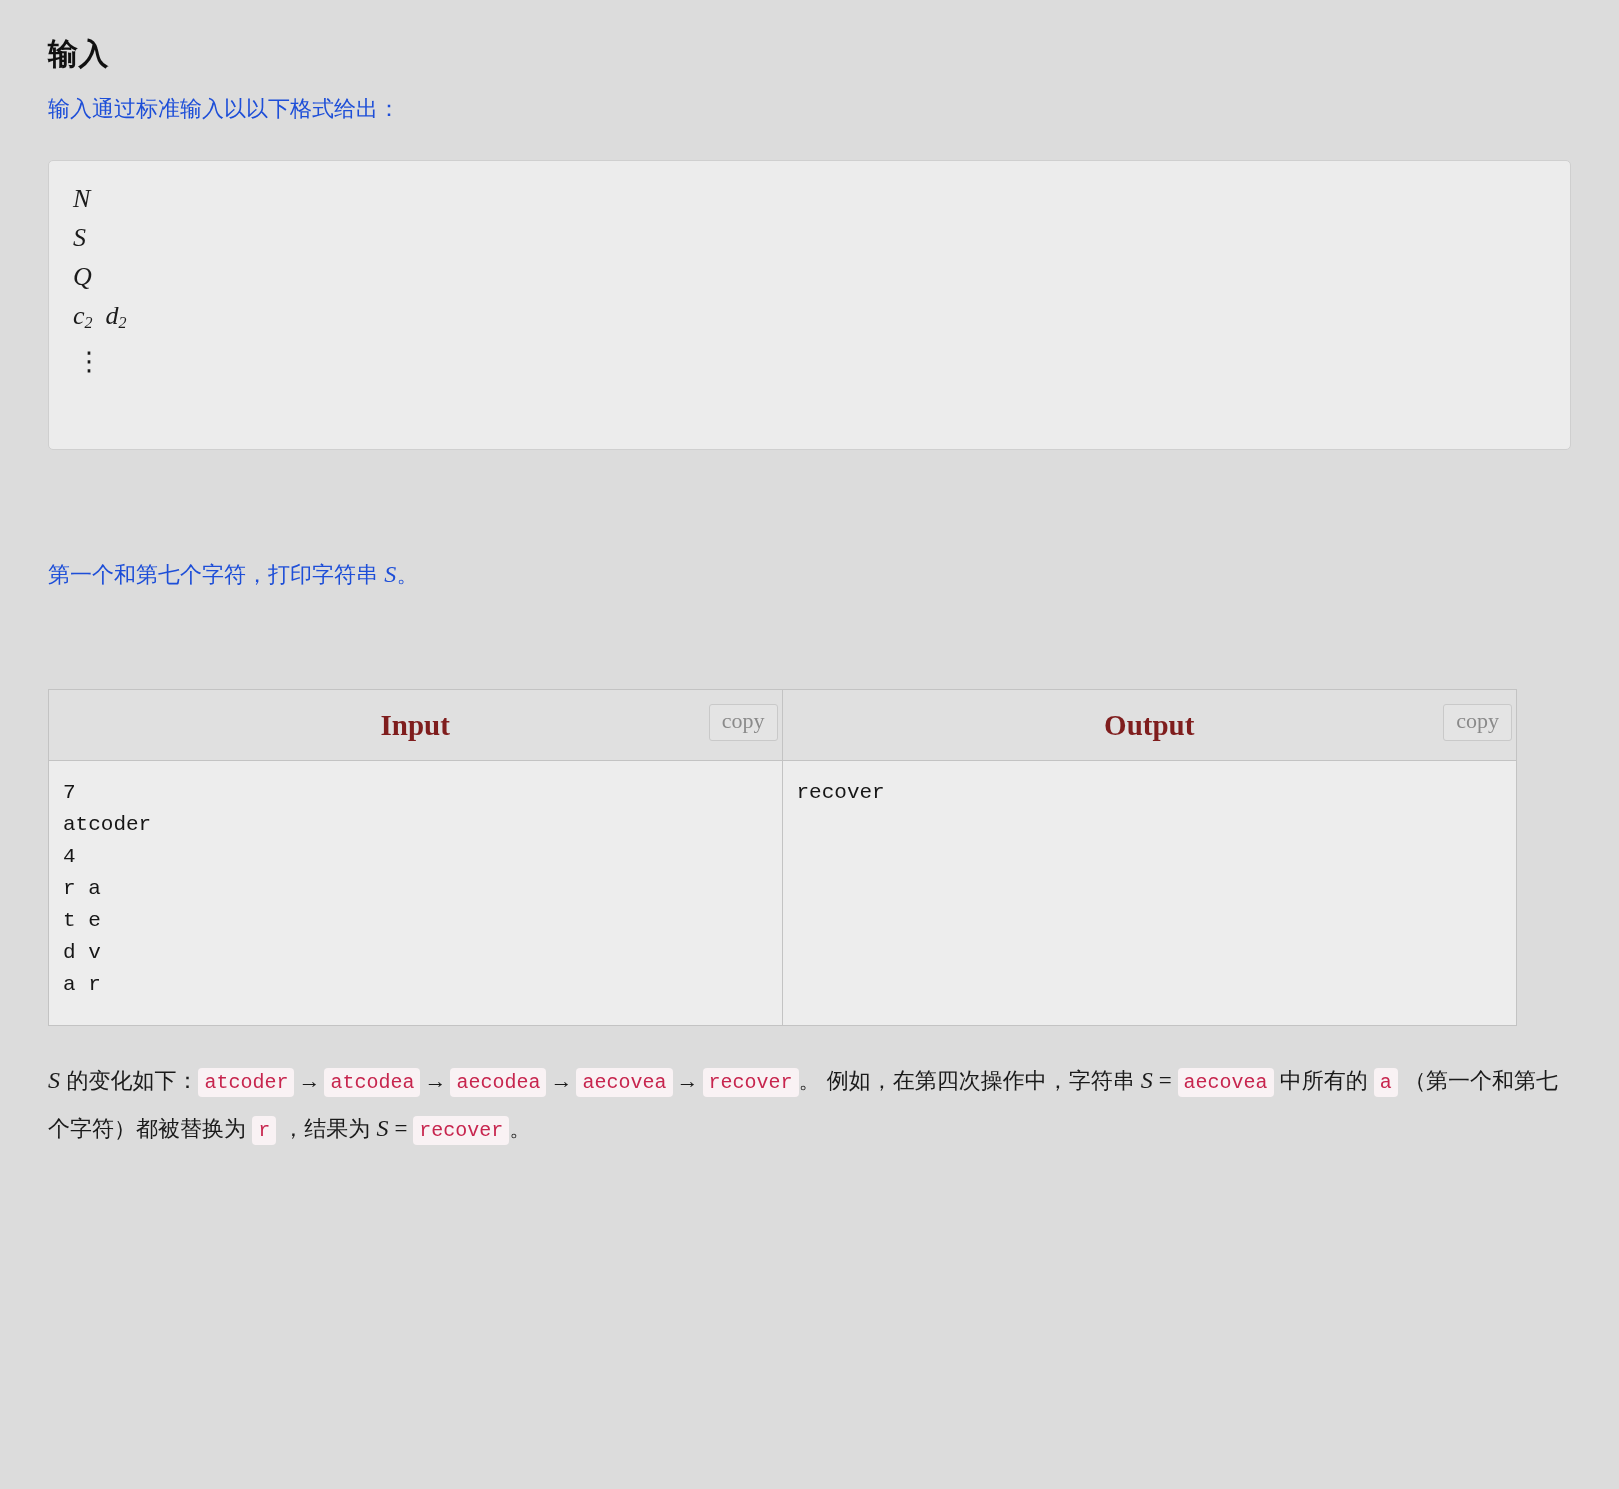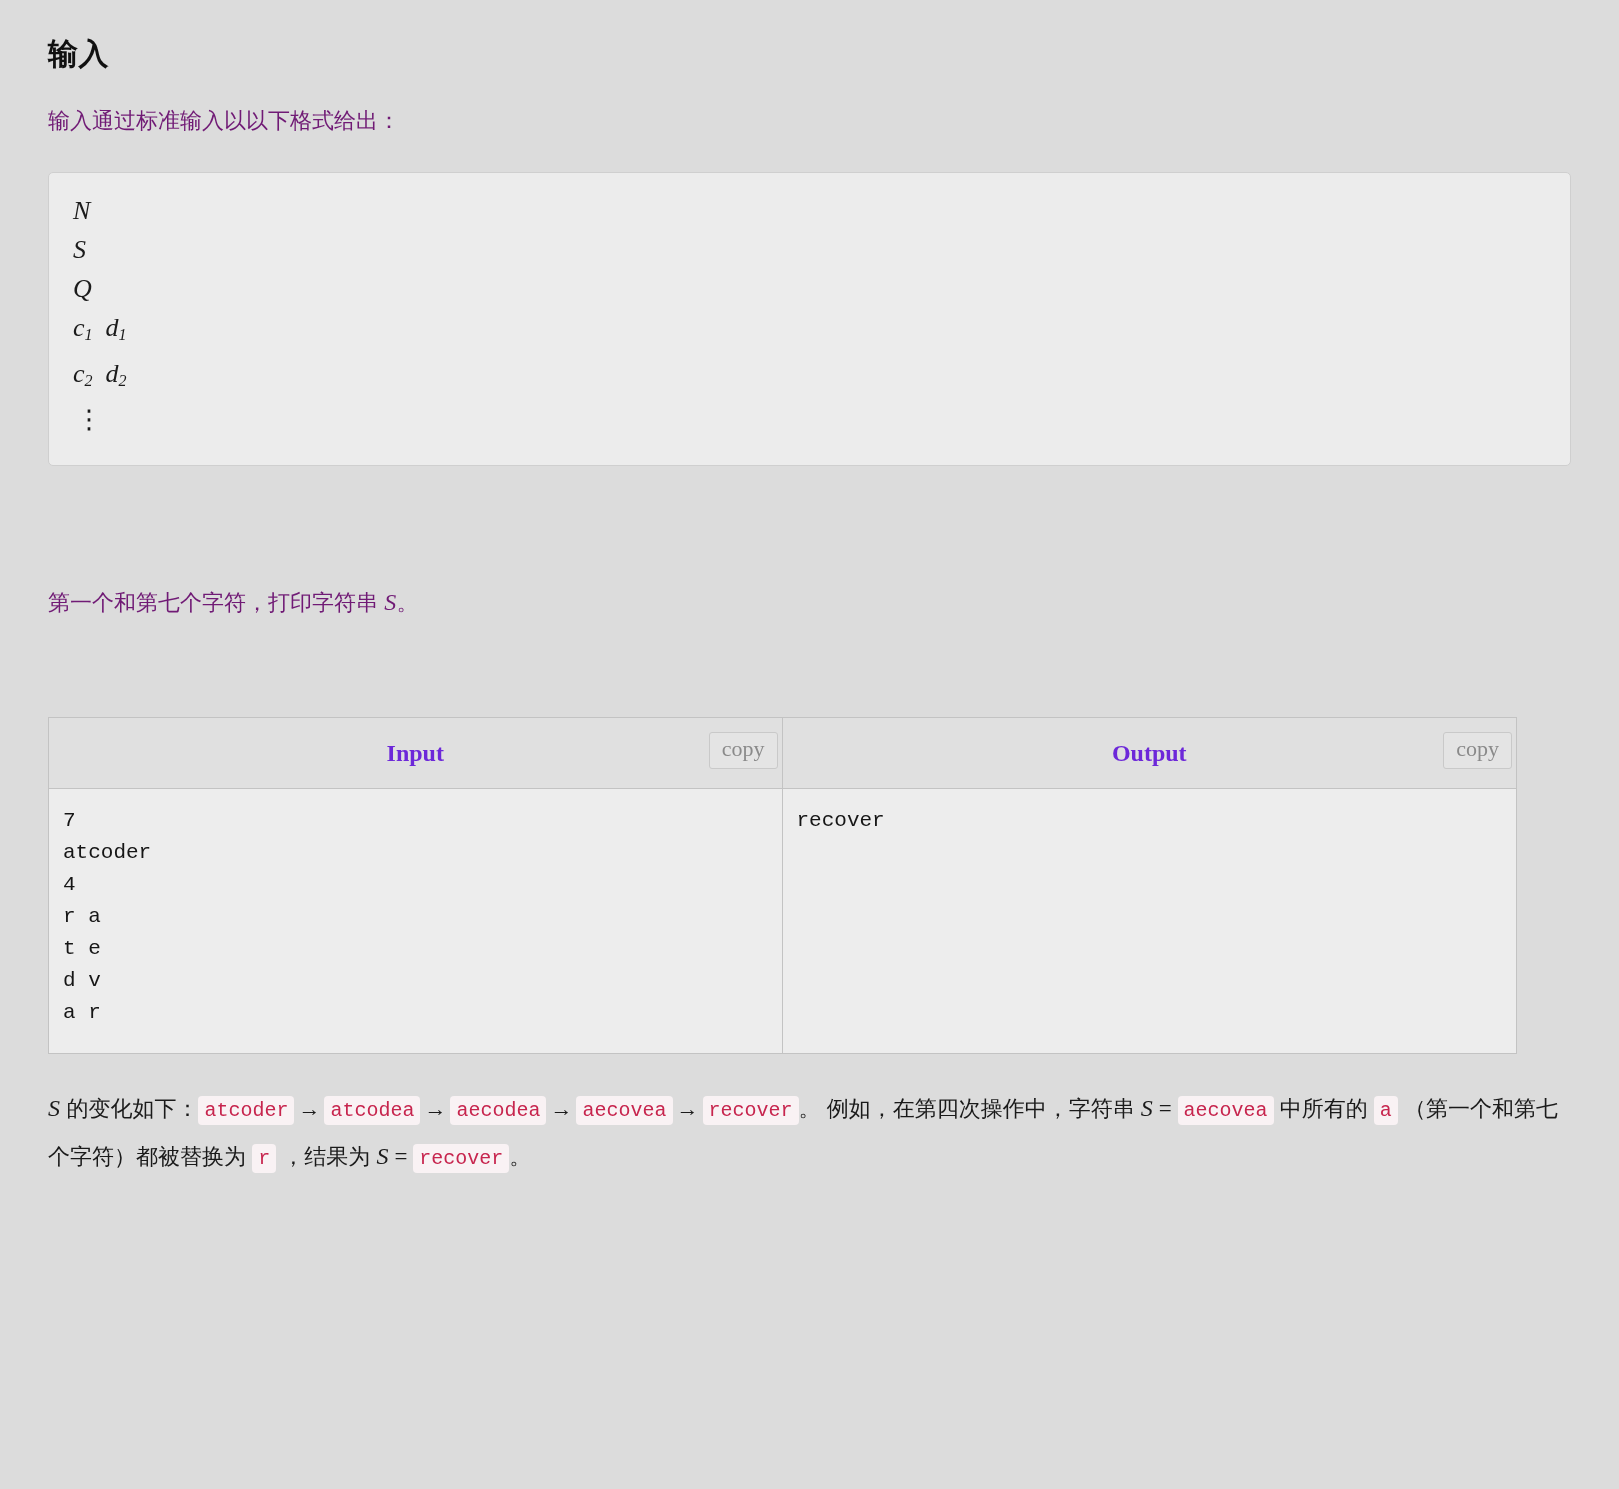--- a/index.html
+++ b/index.html
@@ -31,22 +31,22 @@
   }
   h3.section-title .num {
     font-family: "Liberation Serif", serif;
     font-weight: bold;
     font-size: 25px;
   }
 
   p.para {
     font-size: 22px;
     line-height: 1.9;
-    margin: 28px 0 0 0;
-    color: #701a75;
+    margin: 16px 0 0 0;
+    color: #1d4ed8;
   }
 
   .mathvar {
     font-family: "Liberation Serif", serif;
     font-style: italic;
     font-size: 24px;
     letter-spacing: 0.3px;
   }
   .matheq {
     font-family: "Liberation Serif", serif;
@@ -109,22 +109,22 @@
     height: 70px;
     background: #e0e0e0;
     border-bottom: 1px solid #c3c3c3;
     display: flex;
     align-items: center;
     justify-content: center;
   }
   .io-head-title {
     font-family: "Liberation Serif", serif;
     font-weight: bold;
-    font-size: 24px;
-    color: #6d28d9;
+    font-size: 29px;
+    color: #7f1d1d;
   }
   .copy-btn {
     position: absolute;
     right: 4px;
     top: 14px;
     font-family: "Liberation Serif", serif;
     font-size: 22px;
     color: #8a8a8a;
     background: #e4e4e4;
     border: 1px solid #c9c9c9;
@@ -175,21 +175,20 @@
 <div class="page">
 
   <h3 class="section-title">输入</h3>
 
   <p class="para">输入通过标准输入以以下格式给出：</p>
 
   <div class="format-block">
     <div class="fmt-line">N</div>
     <div class="fmt-line">S</div>
     <div class="fmt-line">Q</div>
-    <div class="fmt-line"><span>c</span><sub>1</sub>&nbsp; <span>d</span><sub>1</sub></div>
     <div class="fmt-line"><span>c</span><sub>2</sub>&nbsp; <span>d</span><sub>2</sub></div>
     <div class="fmt-dots">⋮</div>
   </div>
 
   <div class="spacer-lg"></div>
 
 
   <p class="para"><span>第一个和第七个字符，打印字符串 </span><span class="mathvar">S</span><span>。</span></p>
 
   <div class="spacer-md"></div>

